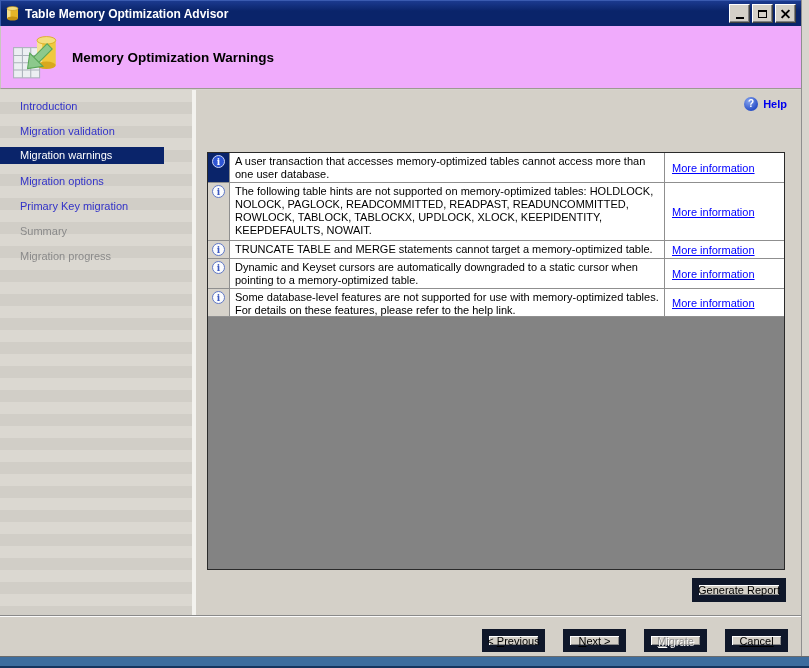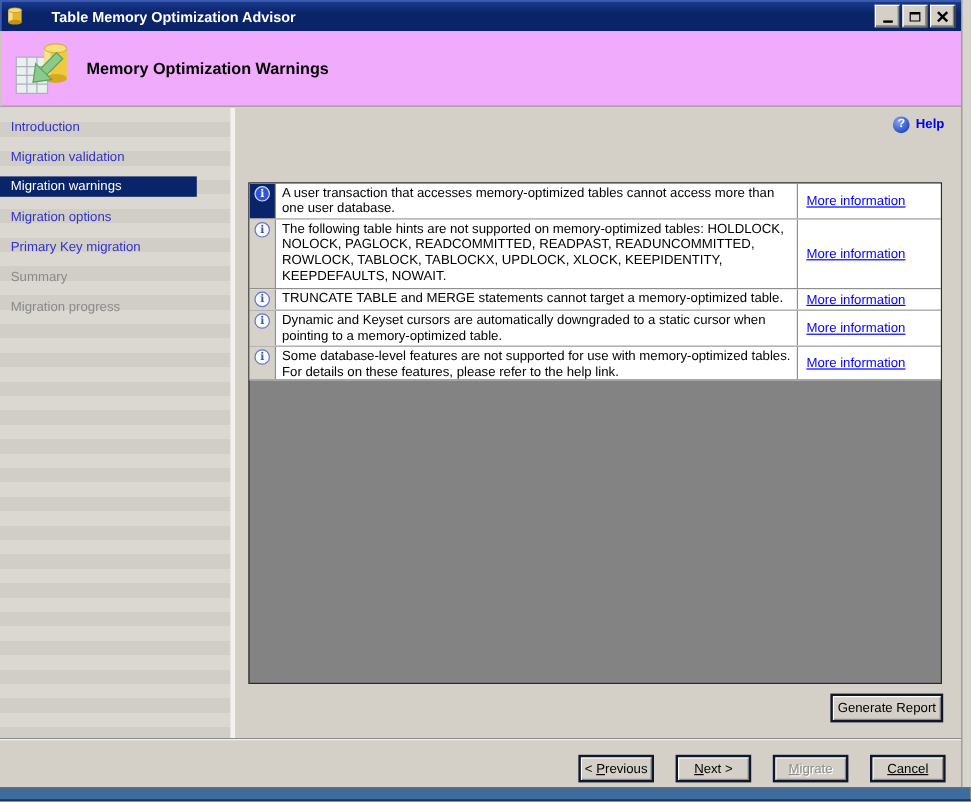--- a/index.html
+++ b/index.html
@@ -11,21 +11,21 @@
   }
   .window{position:absolute;left:0;top:0;width:809px;height:668px;}
 
   
   .titlebar{
     position:absolute;left:0;top:0;width:801px;height:26px;box-sizing:border-box;
     background:linear-gradient(180deg,#1b3a8f 0%,#0A246A 40%,#0A246A 100%);
     border-top:1px solid #3a5bb0;border-left:1px solid #3a5bb0;
     display:flex;align-items:center;padding:0 5px;
   }
-  .tb-title{color:#fff;font-size:12px;font-weight:bold;margin-left:24px;white-space:nowrap;}
+  .tb-title{color:#fff;font-size:12px;font-weight:bold;margin-left:6px;white-space:nowrap;}
   .tb-controls{margin-left:auto;display:flex;gap:2px;}
   .tb-btn{
     width:19px;height:17px;background:#D4D0C8;
     border:1px solid;border-color:#fff #404040 #404040 #fff;
     box-shadow:inset -1px -1px 0 #808080;
     display:flex;align-items:center;justify-content:center;position:relative;cursor:default;
   }
   .glyph-min{width:8px;height:2px;background:#000;margin-top:9px;}
   .glyph-max{width:9px;height:8px;border:1px solid #000;border-top-width:2px;box-sizing:border-box;}
   .glyph-close{width:11px;height:9px;position:relative;}
@@ -45,21 +45,21 @@
   .body{position:absolute;left:0;top:90px;width:801px;height:525px;}
   .sidebar{
     position:absolute;left:0;top:0;width:192px;height:100%;
     background:repeating-linear-gradient(180deg,#DBD8D1 0px,#DBD8D1 12px,#D1CEC7 12px,#D1CEC7 24px);
   }
   .sidebar-divider{position:absolute;left:192px;top:0;width:4px;height:100%;background:#F3F2EE;}
   .content{position:absolute;left:196px;top:0;width:605px;height:100%;background:#D4D0C8;}
 
   .nav-item{
     position:absolute;left:0;width:164px;height:17px;line-height:17px;
-    padding-left:9px;box-sizing:border-box;font-size:11px;white-space:nowrap;
+    padding-left:20px;box-sizing:border-box;font-size:11px;white-space:nowrap;
   }
   .nav-link{color:#3232C8;cursor:pointer;}
   .nav-active{background:#0A246A;color:#FFFFFF;cursor:pointer;}
   .nav-disabled{color:#8a8a8a;}
 
   
   .help{position:absolute;top:7px;right:14px;display:flex;align-items:center;gap:5px;cursor:pointer;}
   .help-icon{
     width:14px;height:14px;border-radius:50%;
     background:radial-gradient(circle at 35% 30%,#86a4ef 0%,#2a50c8 70%);
@@ -95,21 +95,21 @@
   .info-icon{
     width:13px;height:13px;border-radius:50%;box-sizing:border-box;
     font-size:9px;font-weight:bold;font-family:"DejaVu Serif",serif;
     text-align:center;line-height:12px;flex:0 0 13px;
   }
   .info-outline{color:#3A57C0;border:1px solid #6078c6;background:#fbfcfe;}
   .info-filled{color:#fff;background:#2E55D4;border:1px solid #cfd8f5;}
 
   
   .btn{
-    background:#D4D0C8;border:2px solid #0f172a;
+    background:#D4D0C8;border:7px solid #0f172a;
     box-shadow:inset 1px 1px 0 #ffffff, inset -1px -1px 0 #8a8a8a;
     font-size:11px;color:#000;font-family:inherit;
     display:flex;align-items:center;justify-content:center;
     box-sizing:border-box;padding:0;cursor:pointer;white-space:pre;
   }
   .generate-report{position:absolute;left:496px;top:488px;width:94px;height:24px;}
   .ak{text-decoration:underline;}
   .btn-disabled{color:#8f8f8f;text-shadow:1px 1px 0 #fff;cursor:default;}
 
   

